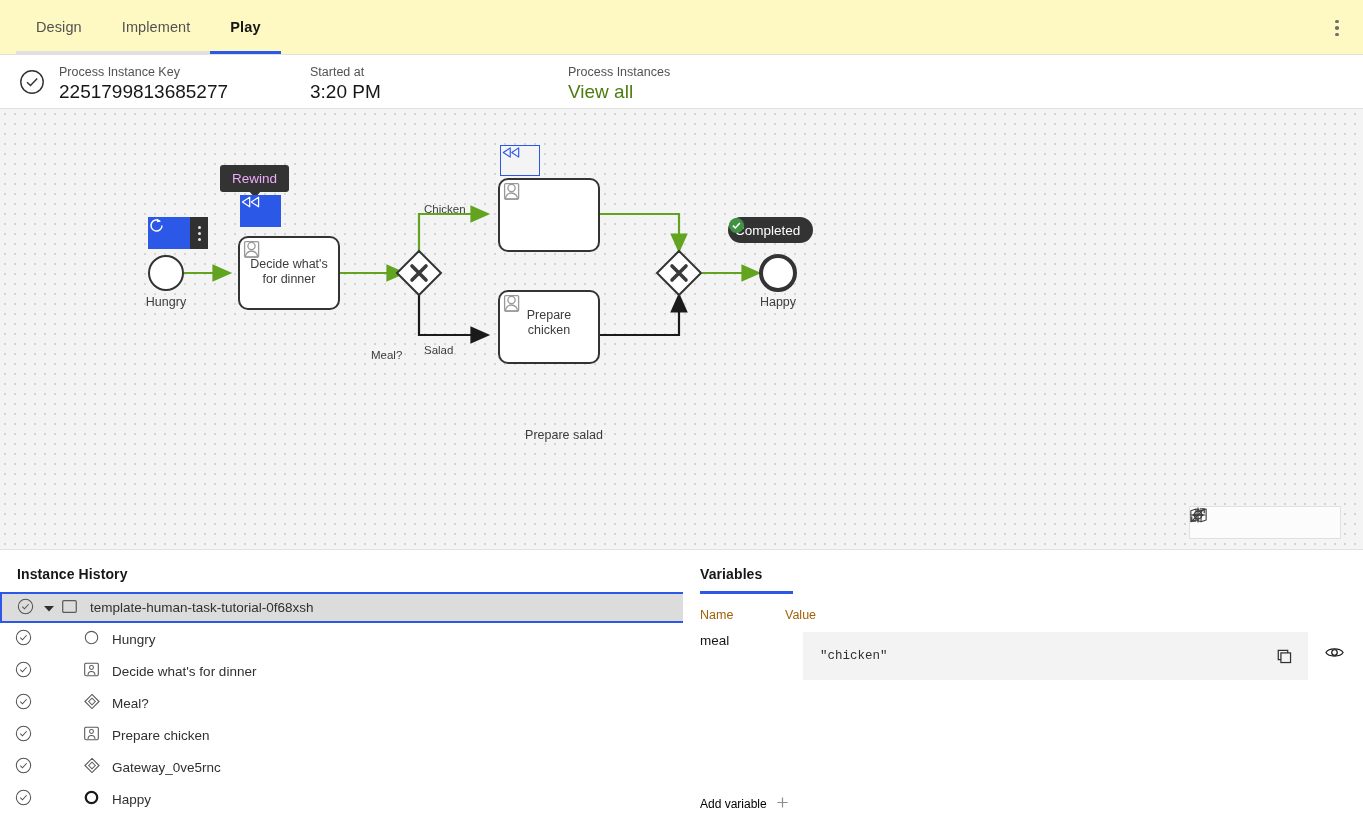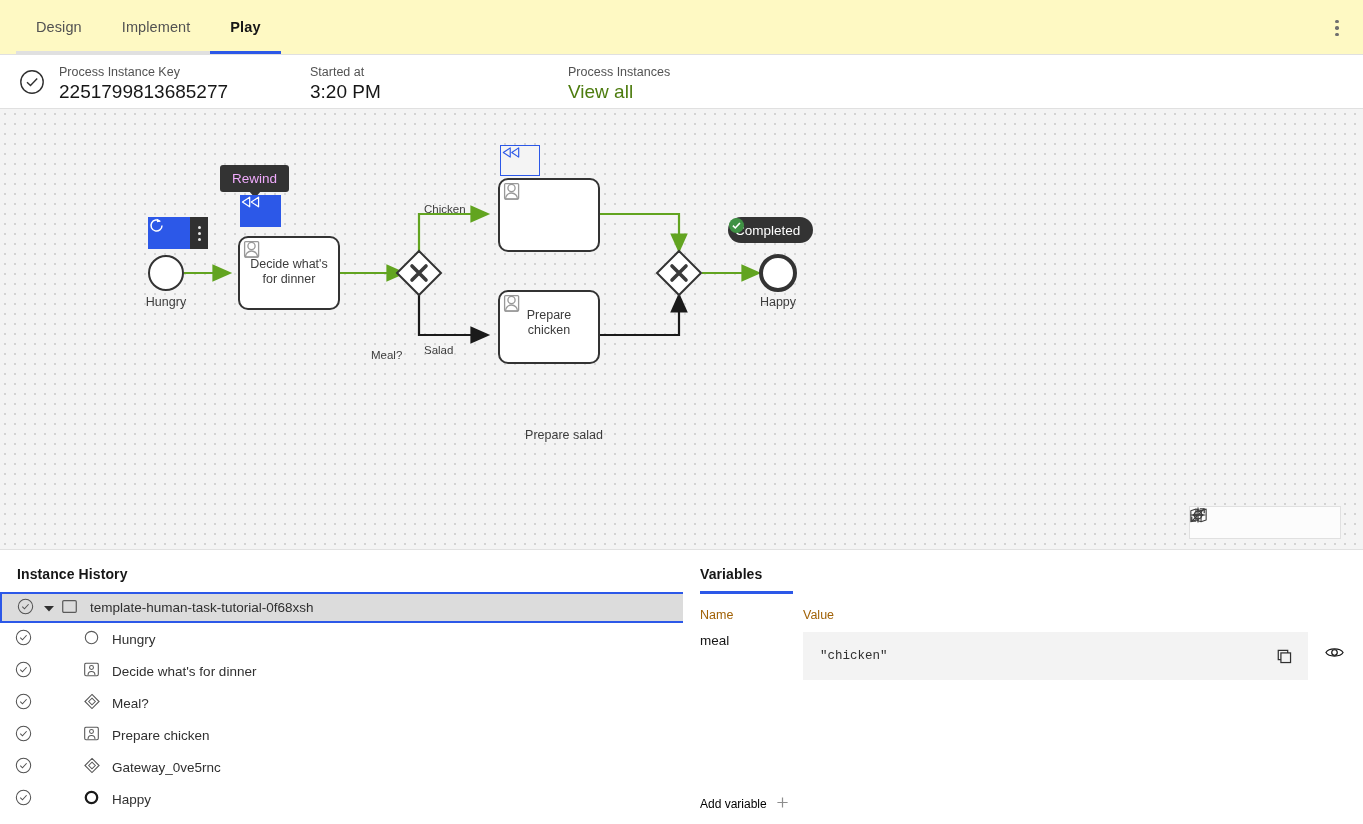--- a/index.html
+++ b/index.html
@@ -123,21 +123,21 @@
   .hist-check { position: absolute; left: 15px; top: 50%; transform: translateY(-50%); }
   .hist-caret { position: absolute; left: 42px; top: 50%; transform: translateY(-50%); }
   .hist-ico { position: absolute; left: 84px; top: 50%; transform: translateY(-50%); }
   .hist-ico.root-ico { left: 60px; }
   .hist-txt { position: absolute; left: 112px; }
   .hist-txt.root-txt { left: 88px; }
 
   
   .vars-head { position: absolute; top: 608px; font-size: 12.5px; color: #a16207; }
   .var-name-col { left: 700px; }
-  .var-val-col { left: 803px; }
+  .var-val-col { left: 785px; }
   .var-name { position: absolute; left: 700px; top: 633px; font-size: 13.5px; color: #161616; }
   .var-value-box {
     position: absolute; left: 803px; top: 632px; width: 505px; height: 48px;
     background: #f3f3f3; display: flex; align-items: center;
   }
   .var-value-text {
     font-family: "Liberation Mono", monospace; font-size: 12.5px; color: #303030;
     margin-left: 17px;
   }
   .copy-btn { position: absolute; right: 12px; top: 12px; width: 24px; height: 24px; display: flex; align-items: center; justify-content: center; cursor: pointer; }

